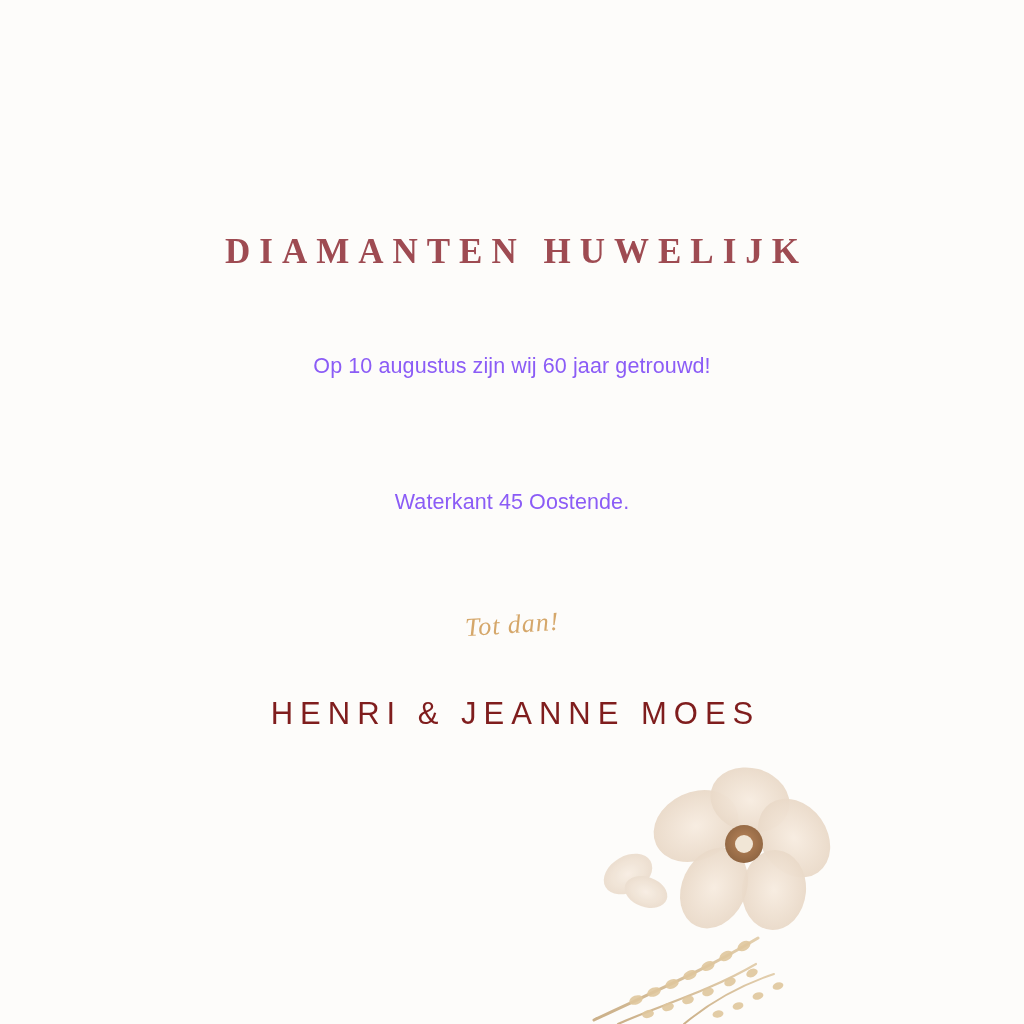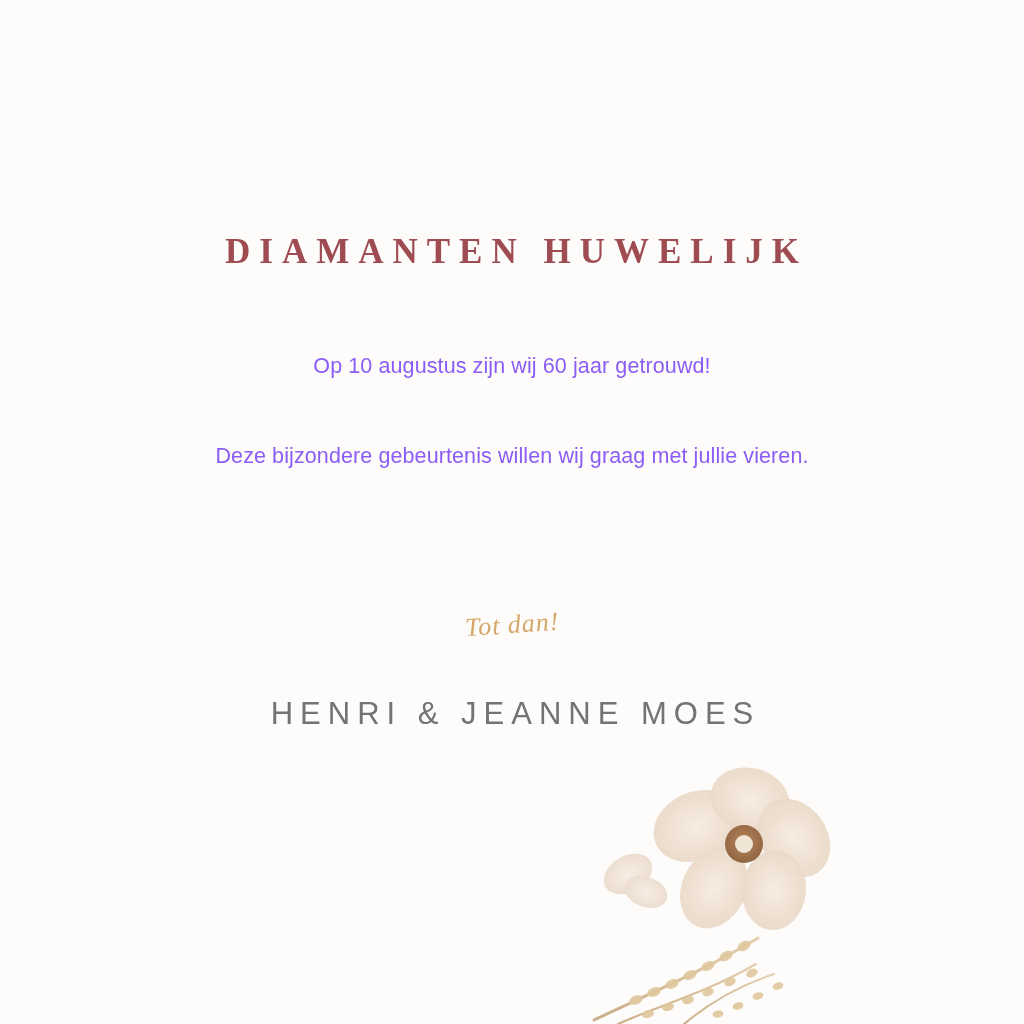--- a/index.html
+++ b/index.html
@@ -63,21 +63,21 @@
     font-size: 26px;
     color: #d5a76a;
     letter-spacing: 1px;
     transform: rotate(-4deg);
   }
   .names {
     margin-top: 56px;
     font-family: "Liberation Sans", sans-serif;
     font-size: 31px;
     letter-spacing: 7px;
-    color: #737373;
+    color: #7f1d1d;
     text-align: right;
     white-space: nowrap;
     text-indent: 7px;
   }
   
   .floral {
     position: absolute;
     right: 0;
     bottom: 0;
     width: 260px;
@@ -90,22 +90,22 @@
 
 <div class="card">
 
   <div class="content">
 
     <div class="title">DIAMANTEN HUWELIJK</div>
 
     <div class="body-block">
       <p class="para">Op 10 augustus zijn wij 60 jaar getrouwd!</p>
       <div class="gap-sm"></div>
-      <p class="para">Deze bijzondere gebeurtenis willen wij graag met jullie vieren.</p>
       <div class="gap-md"></div>
+      <p class="para">Waterkant 45 Oostende.</p>
     </div>
 
     <div class="signoff">Tot dan!</div>
 
     <div class="names">HENRI &amp; JEANNE MOES</div>
   </div>
 
   <svg class="floral" viewBox="0 0 260 300" xmlns="http://www.w3.org/2000/svg">
     <defs>
       <radialGradient id="petalG" cx="50%" cy="50%" r="60%">

